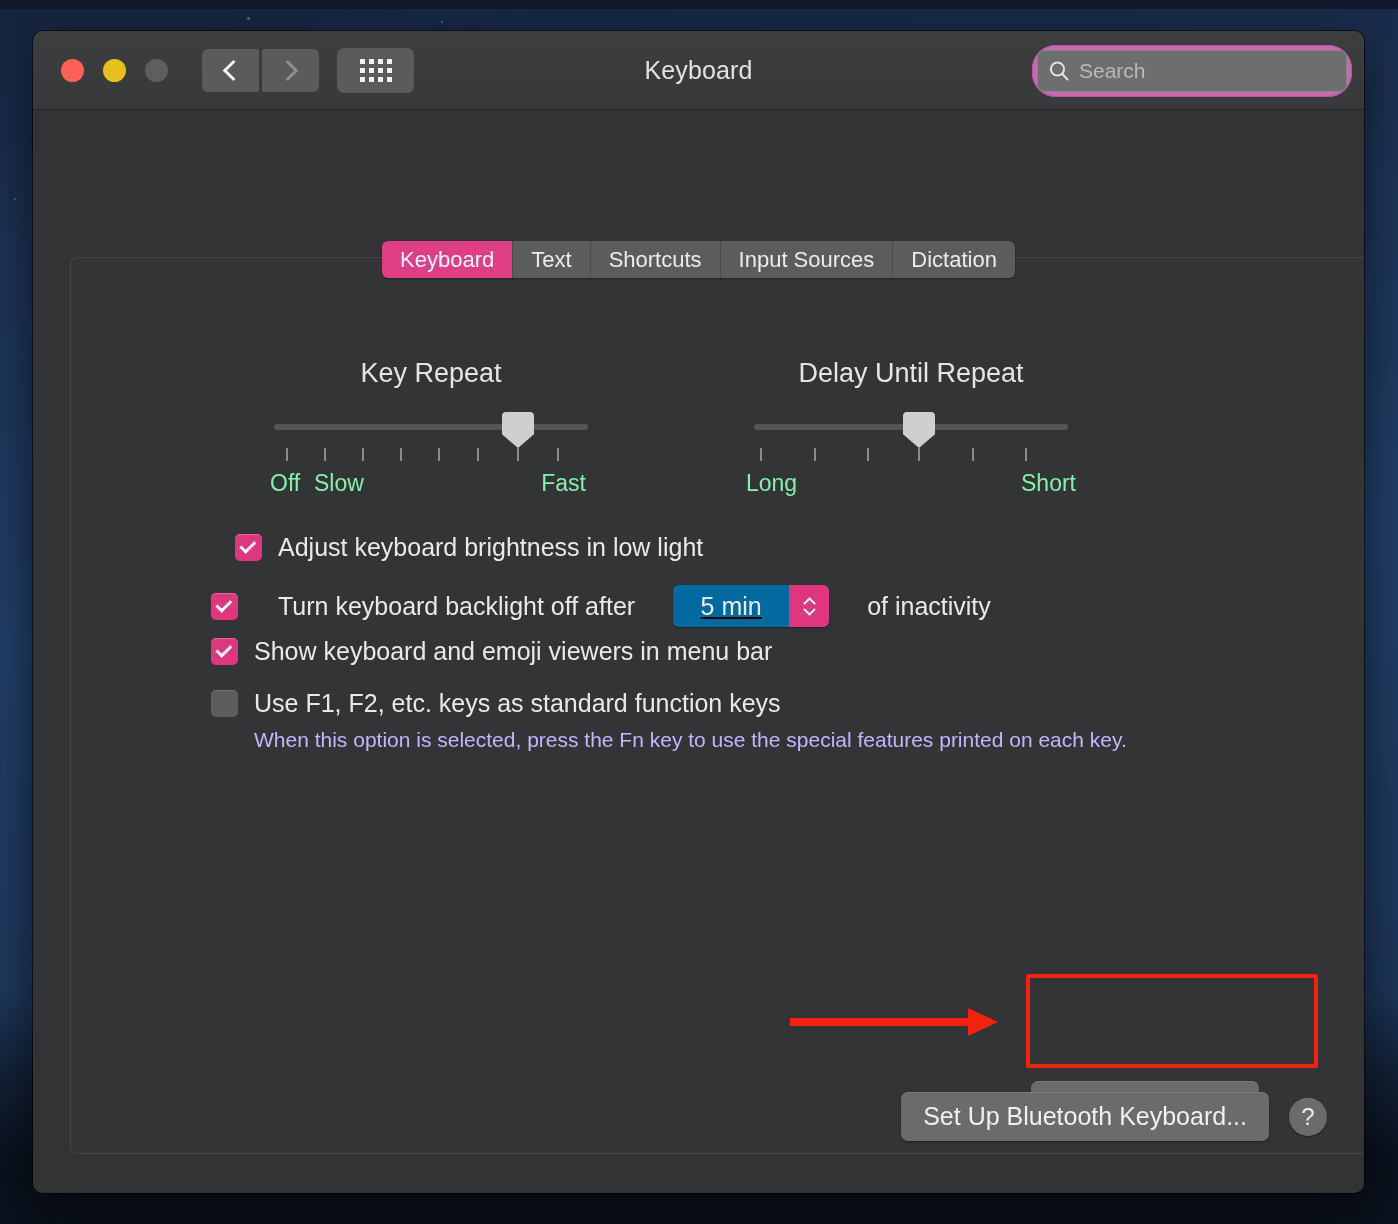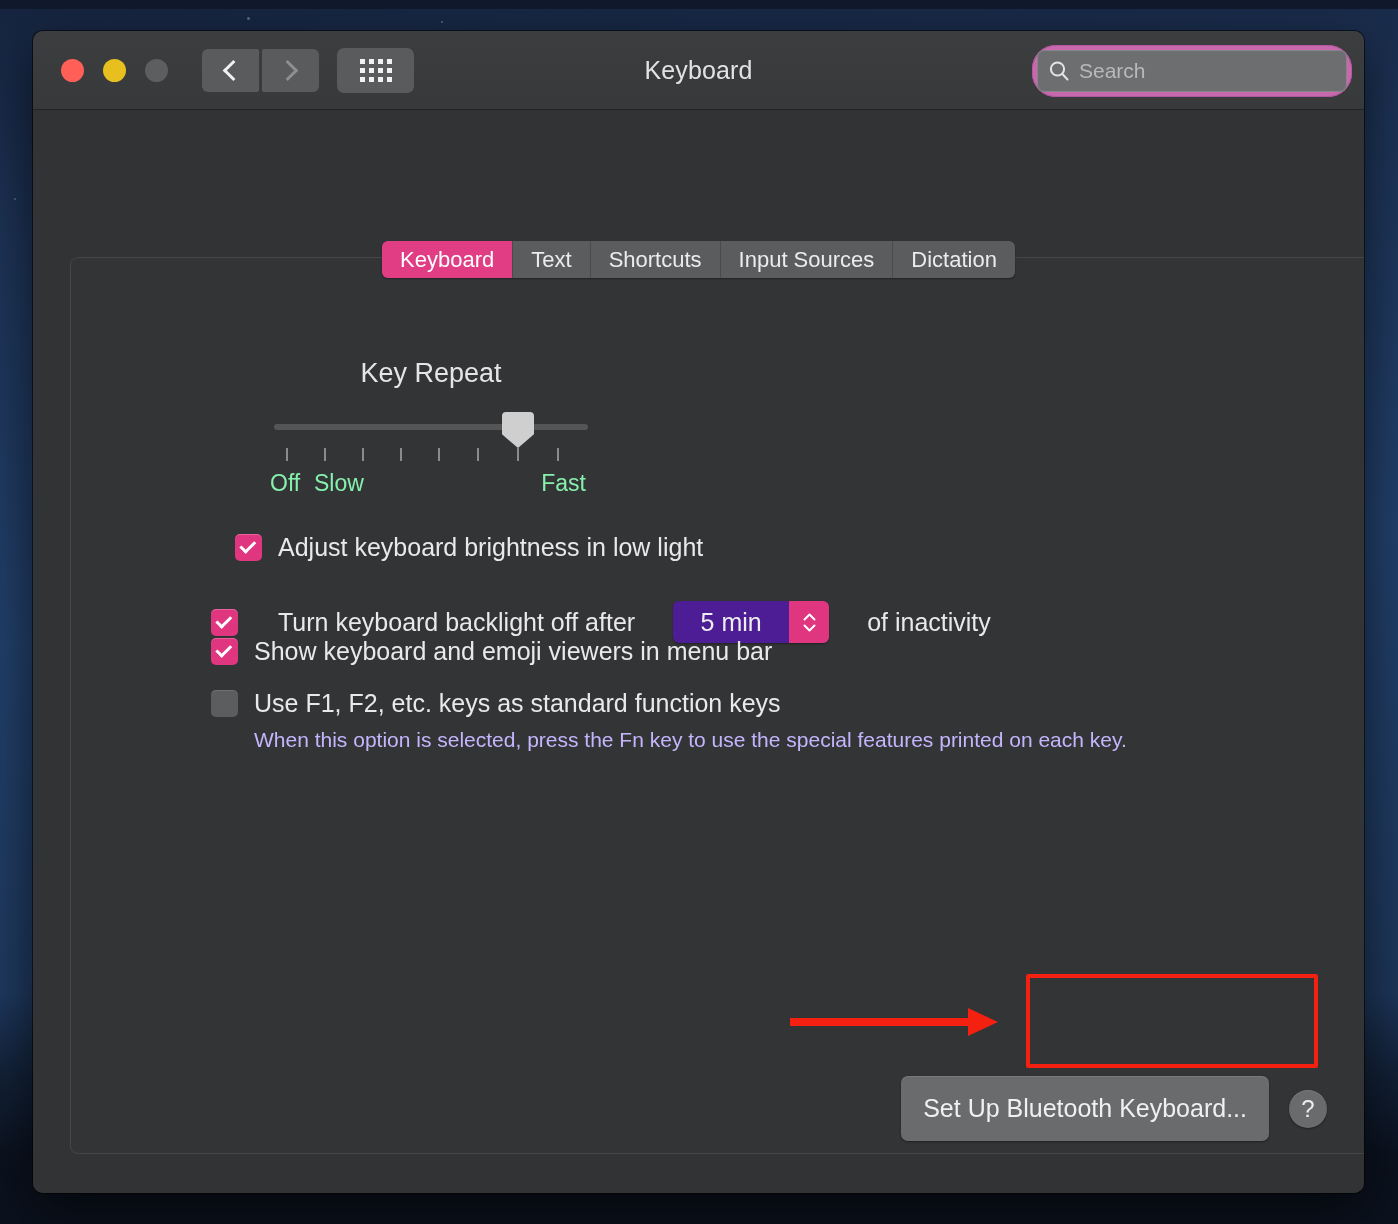--- a/index.html
+++ b/index.html
@@ -196,24 +196,25 @@
   }
   .cb.on  { background: #e0357f; box-shadow: inset 0 1px 0 rgba(255,255,255,.22); }
   .cb.off { background: #5c5d5f; box-shadow: inset 0 1px 0 rgba(255,255,255,.12); }
   .cb .check { width: 15px; height: 9px; border-left: 3px solid #fff; border-bottom: 3px solid #fff;
                transform: rotate(-45deg) translate(1px,-2px); }
   .cb-label { color: #e9e9ea; font-size: 25px; white-space: nowrap; }
 
   #stepper {
     display: flex; align-items: center;
     width: 156px; height: 42px;
-    margin: 16px 14px;
+    margin: 0 14px;
     border-radius: 6px; overflow: hidden;
-    background: #4c1d95;
+    background: #0369a1;
     box-shadow: 0 1px 2px rgba(0,0,0,.35);
+    text-decoration: underline;
   }
   #stepper-value {
     flex: 1; color: #eeeeef; font-size: 25px; text-align: center;
   }
   #stepper-arrows {
     width: 40px; height: 100%; background: #e0357f;
     display: flex; flex-direction: column; align-items: center; justify-content: center; gap: 3px;
   }
   .sarrow { width: 13px; height: 8px; }
 
@@ -240,21 +241,21 @@
     border: 4px solid #f42010; border-radius: 2px;
     pointer-events: none; z-index: 20;
   }
   #annot-arrow { position: absolute; left: 786px; top: 1004px; z-index: 20; pointer-events: none; }
 
   
   #footer {
     position: absolute; right: 37px; bottom: 52px;
     display: flex; align-items: center; gap: 20px;
   }
-  #bt-button { padding: 18px 22px; }
+  #bt-button { padding: 10px 22px; }
   #help-button {
     width: 38px; height: 38px; border-radius: 50%;
     background: #6a6b6d; color: #ededee; font-size: 24px;
     border: none; display: flex; align-items: center; justify-content: center;
     box-shadow: 0 1px 2px rgba(0,0,0,.4), inset 0 1px 0 rgba(255,255,255,.1);
     font-family: "Liberation Sans", sans-serif;
   }
 </style>
 </head>
 <body>
@@ -346,20 +347,39 @@
               <i style="left:252px"></i>
               <i style="left:292px"></i>
           </div>
           <div class="endlabels">
             <span style="left:4px">Off</span>
             <span style="left:48px">Slow</span>
             <span style="right:10px">Fast</span>
           </div>
         </div>
 
+        <div class="slider-block" id="block-delay">
+          <div class="slider-title">Delay Until Repeat</div>
+          <div class="track-wrap">
+            <div class="track"></div>
+            <div class="thumb" style="left:173px;"></div>
+          </div>
+          <div class="ticks">
+            <i style="left:15px"></i>
+              <i style="left:69px"></i>
+              <i style="left:122px"></i>
+            <i style="left:173px"></i>
+              <i style="left:227px"></i>
+              <i style="left:280px"></i>
+          </div>
+          <div class="endlabels">
+            <span style="left:0px">Long</span>
+            <span style="right:0px">Short</span>
+          </div>
+        </div>
 
         <div class="cbrow" id="row-brightness">
           <span class="cb on">
             <span class="check"></span>
           </span>
           <span class="cb-label">Adjust keyboard brightness in low light</span>
         </div>
 
         <div class="cbrow" id="row-backlight">
           <span class="cb on">

